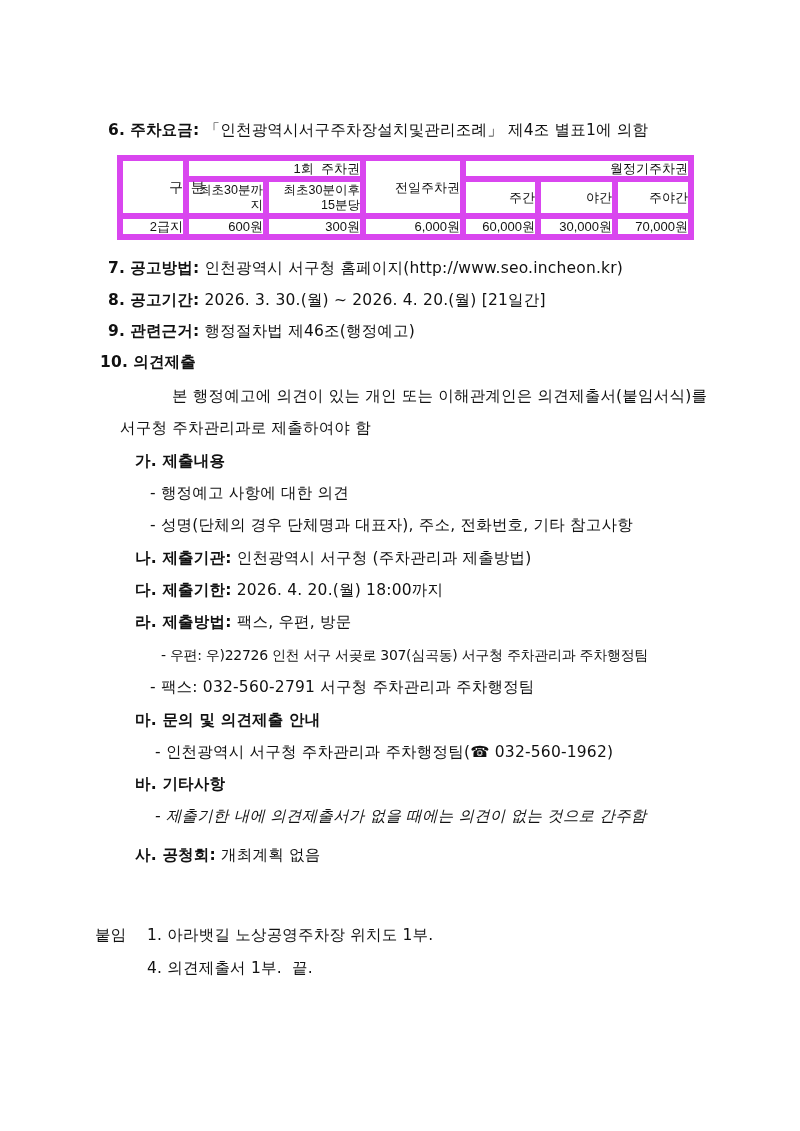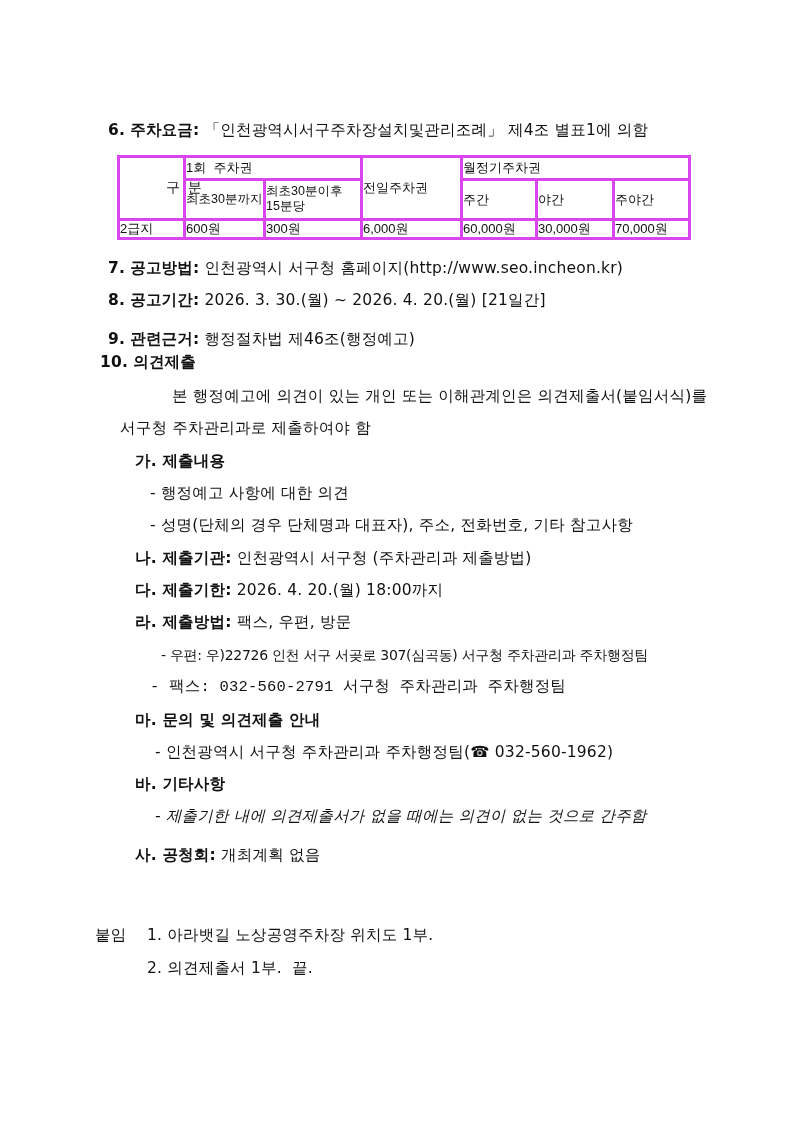--- a/index.html
+++ b/index.html
@@ -14,21 +14,21 @@
   }
   .b { font-weight: bold; }
   table.fee {
     position: absolute; left: 117px; top: 155px;
     width: 571px; height: 85px;
     border-collapse: collapse; table-layout: fixed;
     font-family: "Liberation Sans", "DejaVu Sans", sans-serif;
     font-size: 13px;
   }
   table.fee td {
-    border: 3px solid #d946ef; text-align: left; vertical-align: middle;
+    border: 6px solid #d946ef; text-align: right; vertical-align: middle;
     padding: 0; line-height: 15px;
   }
   table.fee { border: 2px solid #111; }
   .tiny { font-size: 12.5px; }
 </style>
 </head>
 <body>
 
 <div class="line" style="left:108px; top:120px;">
   <span class="b">6.</span>
@@ -80,21 +80,21 @@
   <span class="b">공고방법:</span>
   <span>인천광역시 서구청 홈페이지(http://www.seo.incheon.kr)</span>
 </div>
 
 <div class="line" style="left:108px; top:290px;">
   <span class="b">8.</span>
   <span class="b">공고기간:</span>
   <span>2026. 3. 30.(월) ~ 2026. 4. 20.(월) [21일간]</span>
 </div>
 
-<div class="line" style="left:108px; top:321px;margin-top:8px;">
+<div class="line" style="left:108px; top:321px;">
   <span class="b">9.</span>
   <span class="b">관련근거:</span>
   <span>행정절차법 제46조(행정예고)</span>
 </div>
 
 <div class="line" style="left:100px; top:352px;">
   <span class="b">10.</span>
   <span class="b">의견제출</span>
 </div>
 
@@ -113,28 +113,28 @@
 <div class="line" style="left:135px; top:580px;">
   <span class="b">다. 제출기한:</span>
   <span>2026. 4. 20.(월) 18:00까지</span>
 </div>
 
 <div class="line" style="left:135px; top:612px;">
   <span class="b">라. 제출방법:</span>
   <span>팩스, 우편, 방문</span>
 </div>
 <div class="line" style="left:161px; top:645px; font-size:14px; letter-spacing:-0.3px;">- 우편: 우)22726 인천 서구 서곶로 307(심곡동) 서구청 주차관리과 주차행정팀</div>
-<div class="line" style="left:150px; top:677px;font-family:Liberation Mono, monospace;">- 팩스: 032-560-2791 서구청 주차관리과 주차행정팀</div>
+<div class="line" style="left:150px; top:677px;">- 팩스: 032-560-2791 서구청 주차관리과 주차행정팀</div>
 
 <div class="line b" style="left:135px; top:710px;">마. 문의 및 의견제출 안내</div>
 <div class="line" style="left:155px; top:742px;">- 인천광역시 서구청 주차관리과 주차행정팀(☎ 032-560-1962)</div>
 
 <div class="line b" style="left:135px; top:774px;">바. 기타사항</div>
 <div class="line" style="left:155px; top:806px;font-style:italic;">- 제출기한 내에 의견제출서가 없을 때에는 의견이 없는 것으로 간주함</div>
 
 <div class="line" style="left:135px; top:845px;">
   <span class="b">사. 공청회:</span>
   <span>개최계획 없음</span>
 </div>
 
 <div class="line" style="left:95px; top:925px;">붙임</div>
 <div class="line" style="left:147px; top:925px;">1. 아라뱃길 노상공영주차장 위치도 1부.</div>
-<div class="line" style="left:147px; top:958px; white-space:pre;">2. 의견제출서 1부.  끝.</div>
+<div class="line" style="left:147px; top:958px; white-space:pre;">4. 의견제출서 1부.  끝.</div>
 
 </body></html>

